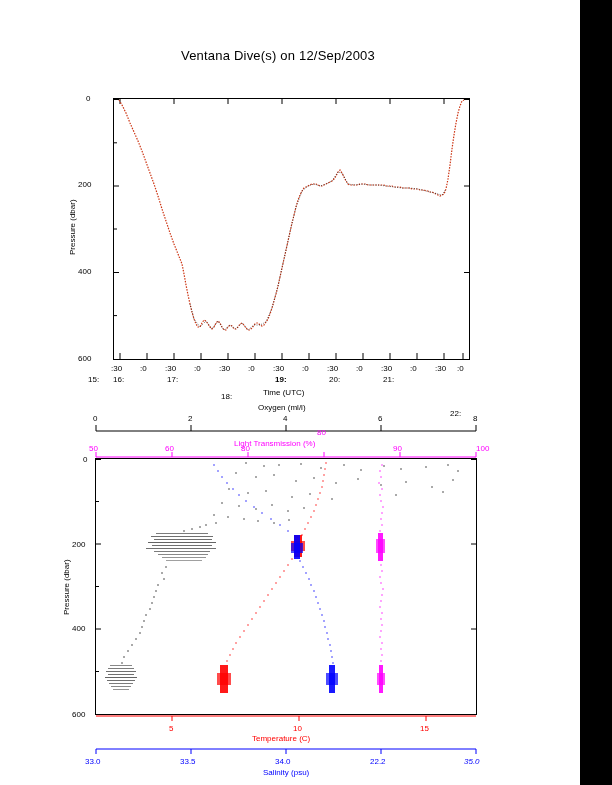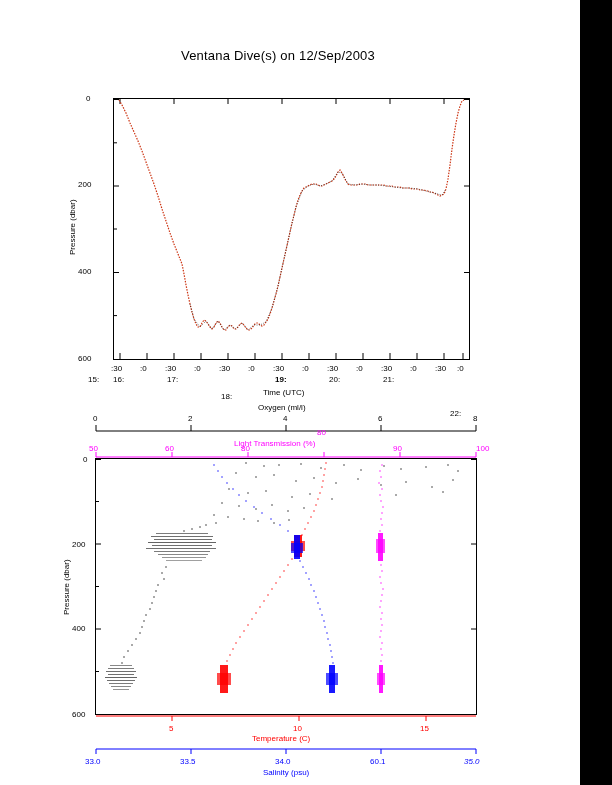--- a/index.html
+++ b/index.html
@@ -424,17 +424,17 @@
       <line x1="1" y1="1" x2="1" y2="6"></line>
       <line x1="96" y1="1" x2="96" y2="6"></line>
       <line x1="191" y1="1" x2="191" y2="6"></line>
       <line x1="286" y1="1" x2="286" y2="6"></line>
       <line x1="381" y1="1" x2="381" y2="6"></line>
     </g>
   </svg>
   <div class="tick-label blue" style="left:85px; top:757px; color:#0000ff;">33.0</div>
   <div class="tick-label blue" style="left:180px; top:757px; color:#0000ff;">33.5</div>
   <div class="tick-label blue" style="left:275px; top:757px; color:#0000ff;">34.0</div>
-  <div class="tick-label blue" style="left:370px; top:757px; color:#0000ff;">60.1</div>
+  <div class="tick-label blue" style="left:370px; top:757px; color:#0000ff;">22.2</div>
   <div class="tick-label blue" style="left:464px; top:757px; color:#0000ff;font-style:italic;">35.0</div>
   <div class="axis-title blue" style="left:263px; top:768px; color:#0000ff;">Salinity (psu)</div>
 
 </div>
 
 </body></html>

